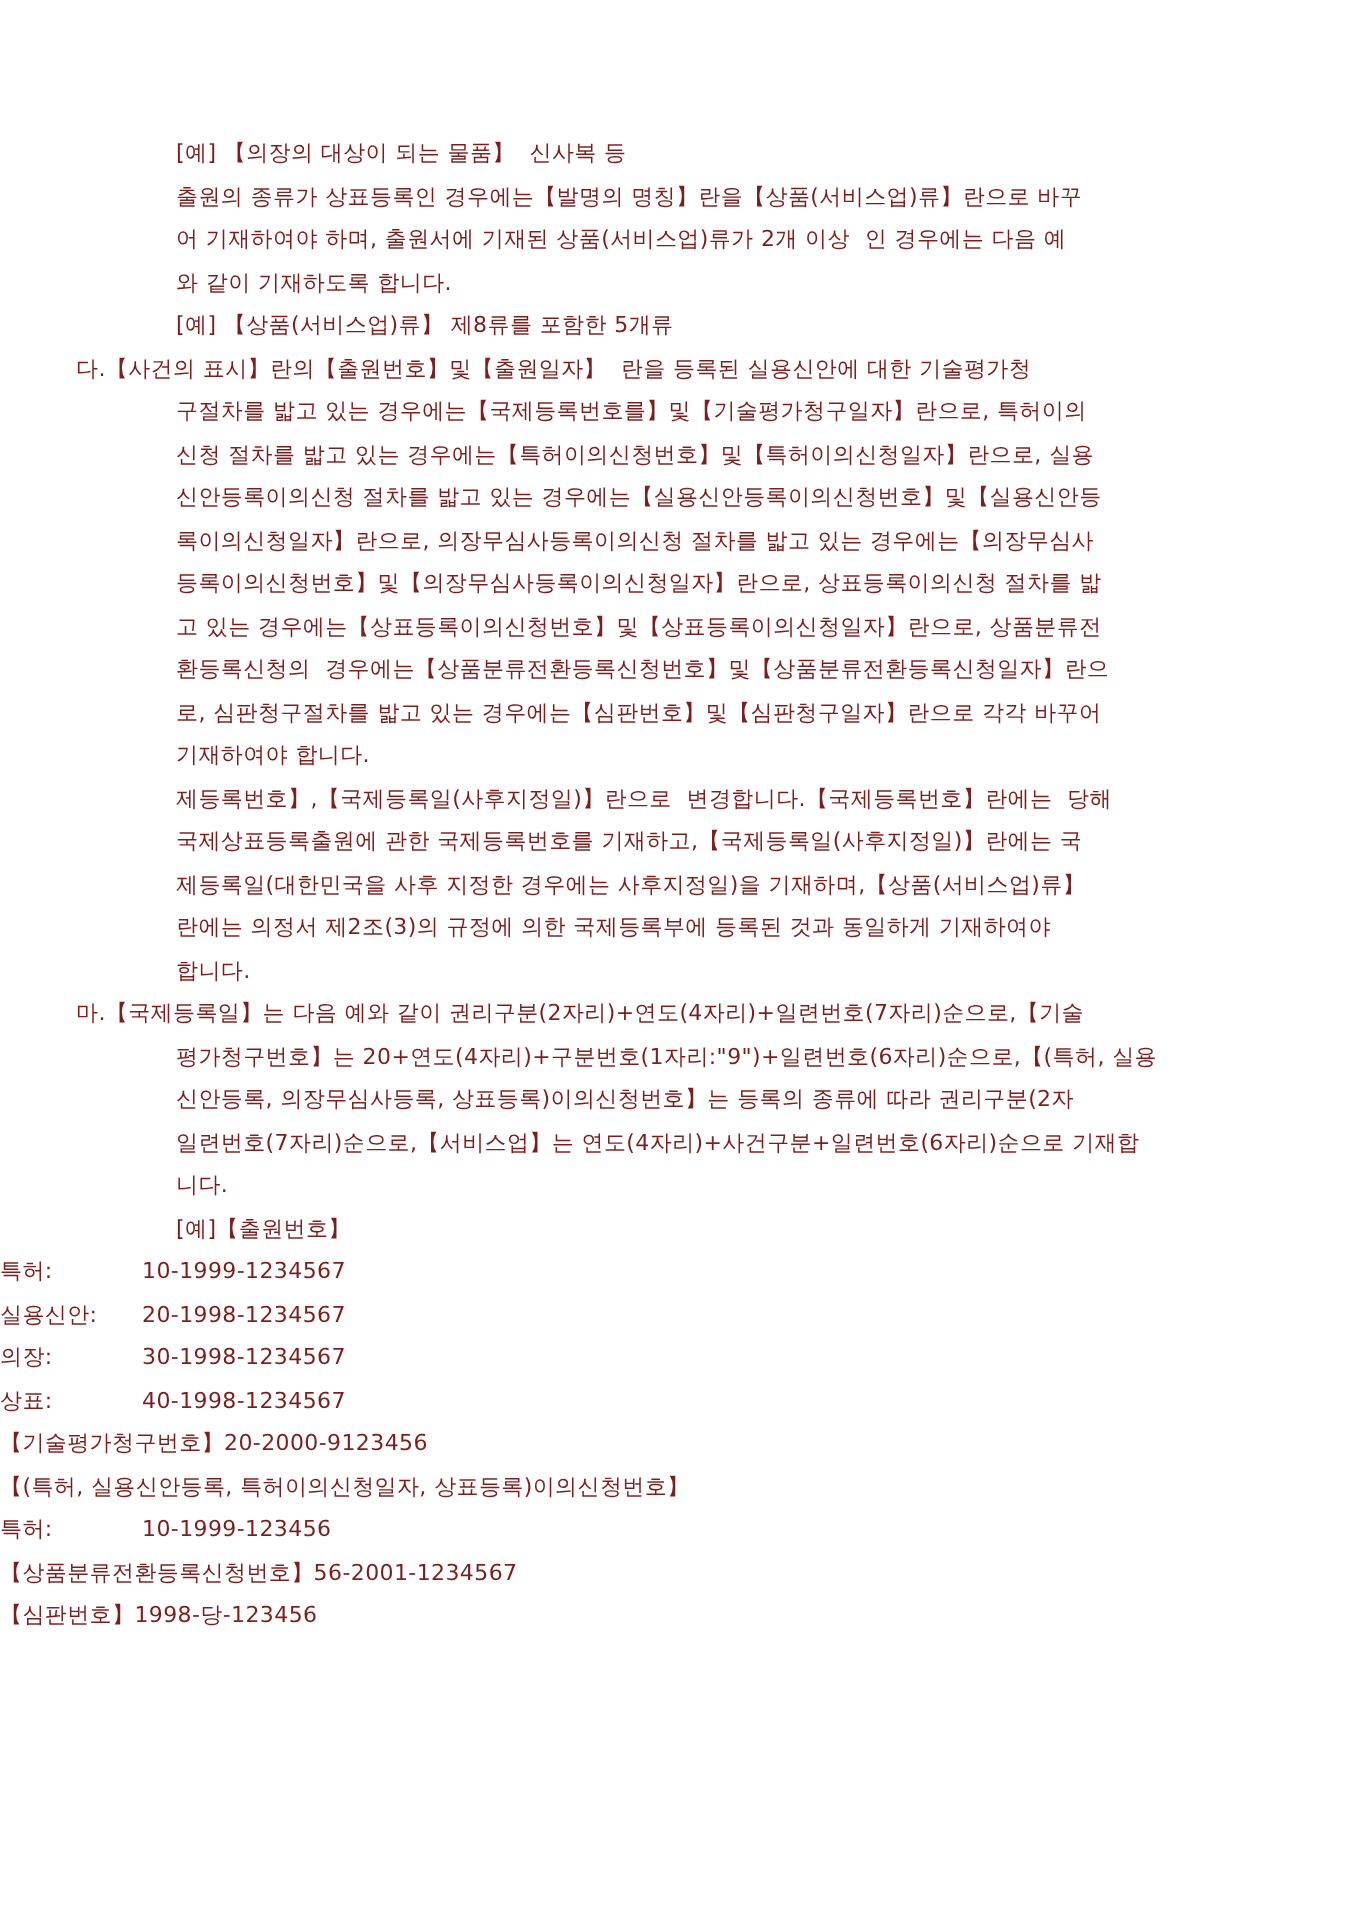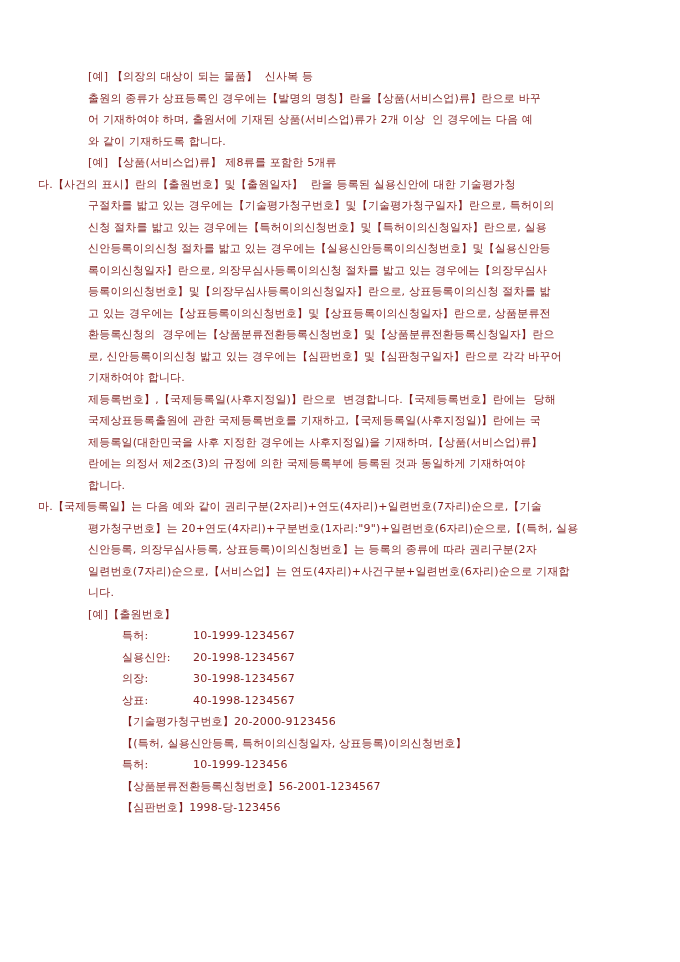--- a/index.html
+++ b/index.html
@@ -24,49 +24,49 @@
     font-size: 11px;
     line-height: 21.5px;
     letter-spacing: 0.2px;
     color: #7f1d1d;
   }
   
   .in-body { padding-left: 88px; }
   
   .in-item { padding-left: 38px; }
   
-  .in-ex   { padding-left: 122px; }
+  .in-ex   { }
   .marker  { display: inline; }
   .ex-label {
     display: inline-block;
     width: 71px;
   }
   .ex-value { display: inline; }
 </style>
 </head>
 <body>
 
 <div class="page">
   <div class="content">
 
     <div class="line in-body">[예] 【의장의 대상이 되는 물품】  신사복 등</div>
     <div class="line in-body">출원의 종류가 상표등록인 경우에는【발명의 명칭】란을【상품(서비스업)류】란으로 바꾸</div>
     <div class="line in-body">어 기재하여야 하며, 출원서에 기재된 상품(서비스업)류가 2개 이상  인 경우에는 다음 예</div>
     <div class="line in-body">와 같이 기재하도록 합니다.</div>
     <div class="line in-body">[예] 【상품(서비스업)류】 제8류를 포함한 5개류</div>
 
     <div class="line in-item"><span class="marker">다.</span><span>【사건의 표시】란의【출원번호】및【출원일자】  란을 등록된 실용신안에 대한 기술평가청</span></div>
-    <div class="line in-body">구절차를 밟고 있는 경우에는【기술평가청구번호】및【기술평가청구일자】란으로, 특허이의</div>
+    <div class="line in-body">구절차를 밟고 있는 경우에는【국제등록번호를】및【기술평가청구일자】란으로, 특허이의</div>
     <div class="line in-body">신청 절차를 밟고 있는 경우에는【특허이의신청번호】및【특허이의신청일자】란으로, 실용</div>
     <div class="line in-body">신안등록이의신청 절차를 밟고 있는 경우에는【실용신안등록이의신청번호】및【실용신안등</div>
     <div class="line in-body">록이의신청일자】란으로, 의장무심사등록이의신청 절차를 밟고 있는 경우에는【의장무심사</div>
     <div class="line in-body">등록이의신청번호】및【의장무심사등록이의신청일자】란으로, 상표등록이의신청 절차를 밟</div>
     <div class="line in-body">고 있는 경우에는【상표등록이의신청번호】및【상표등록이의신청일자】란으로, 상품분류전</div>
     <div class="line in-body">환등록신청의  경우에는【상품분류전환등록신청번호】및【상품분류전환등록신청일자】란으</div>
-    <div class="line in-body">로, 신안등록이의신청 밟고 있는 경우에는【심판번호】및【심판청구일자】란으로 각각 바꾸어</div>
+    <div class="line in-body">로, 심판청구절차를 밟고 있는 경우에는【심판번호】및【심판청구일자】란으로 각각 바꾸어</div>
     <div class="line in-body">기재하여야 합니다.</div>
 
     <div class="line in-body">제등록번호】,【국제등록일(사후지정일)】란으로  변경합니다.【국제등록번호】란에는  당해</div>
     <div class="line in-body">국제상표등록출원에 관한 국제등록번호를 기재하고,【국제등록일(사후지정일)】란에는 국</div>
     <div class="line in-body">제등록일(대한민국을 사후 지정한 경우에는 사후지정일)을 기재하며,【상품(서비스업)류】</div>
     <div class="line in-body">란에는 의정서 제2조(3)의 규정에 의한 국제등록부에 등록된 것과 동일하게 기재하여야</div>
     <div class="line in-body">합니다.</div>
 
     <div class="line in-item"><span class="marker">마.</span><span>【국제등록일】는 다음 예와 같이 권리구분(2자리)+연도(4자리)+일련번호(7자리)순으로,【기술</span></div>
     <div class="line in-body">평가청구번호】는 20+연도(4자리)+구분번호(1자리:"9")+일련번호(6자리)순으로,【(특허, 실용</div>

